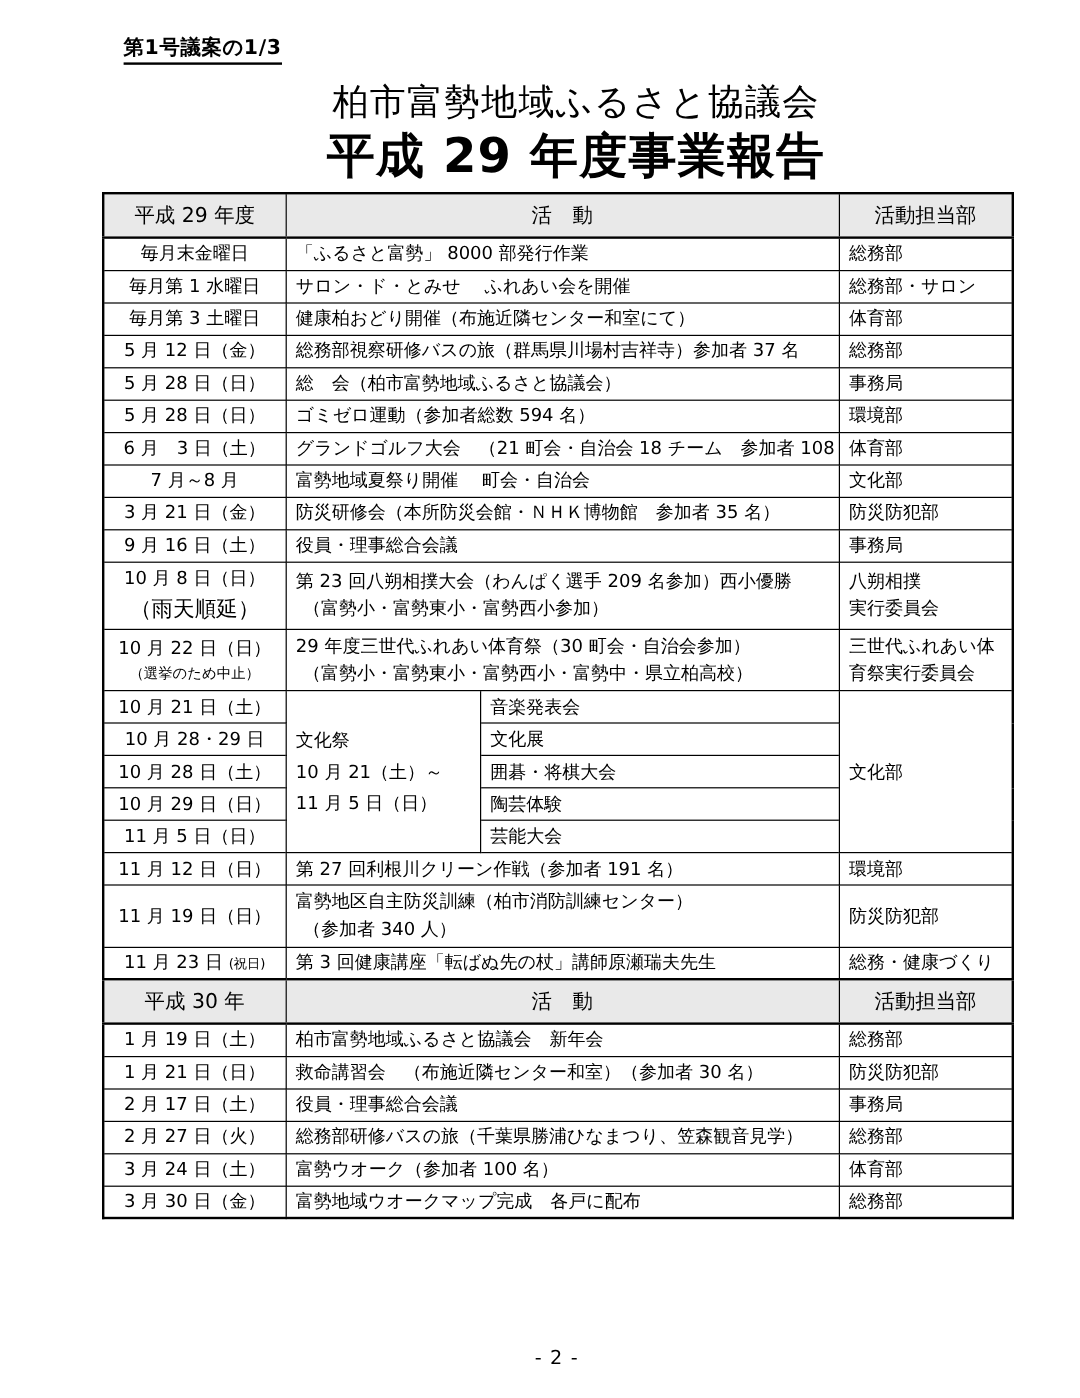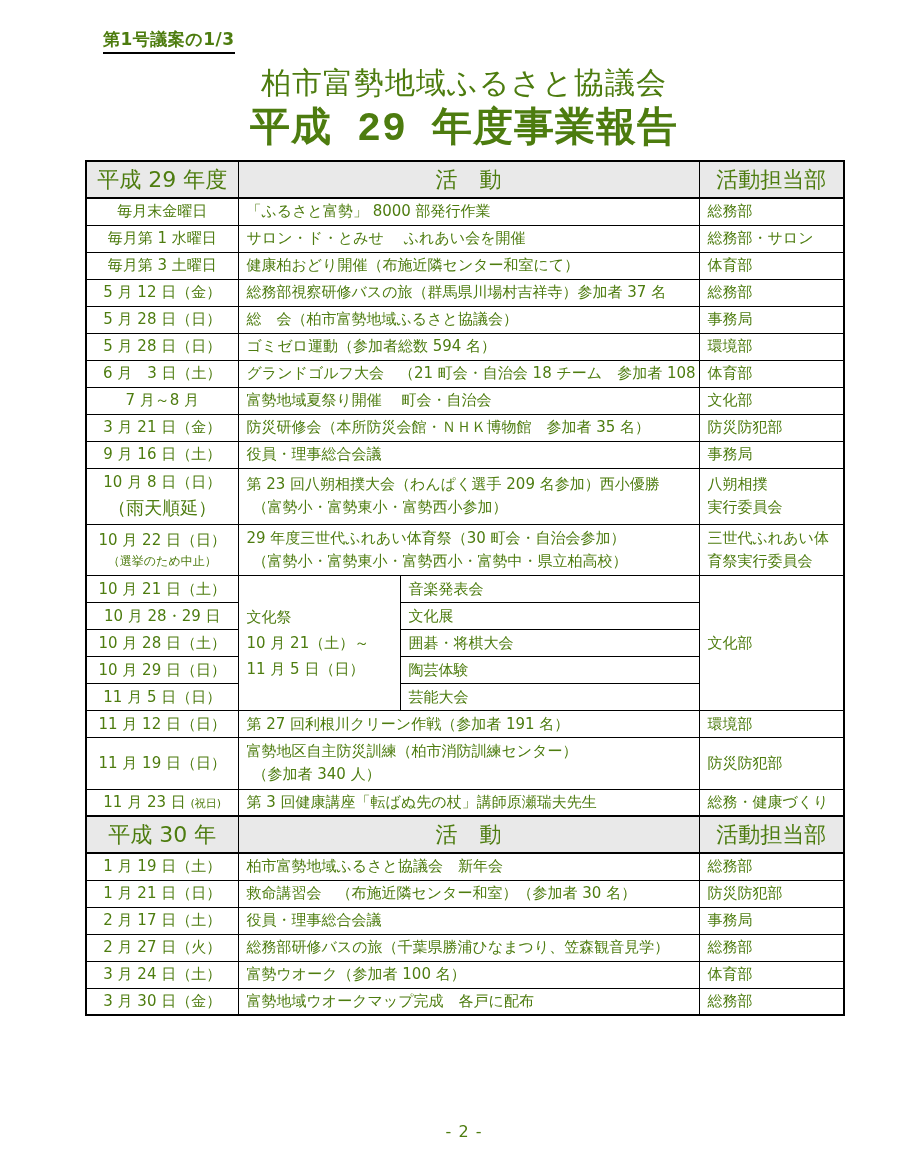--- a/index.html
+++ b/index.html
@@ -1,50 +1,50 @@
 <!DOCTYPE html>
 <html><head>
 <meta charset="utf-8">
 <style>
   html,body{margin:0;padding:0;background:#ffffff;}
   .page{
     position:relative;
     width:900px;height:1165px;
     background:#ffffff;
     font-family:"DejaVu Sans","Liberation Sans",sans-serif;
-    color:#4d7c0f;
+    color:#000000;
     overflow:hidden;
   }
   .doc-label{
     position:absolute;left:103px;top:28px;
     font-size:17px;font-weight:bold;
     border-bottom:2px solid #000;padding-bottom:1px;
     letter-spacing:.5px;
   }
-  .titles{position:absolute;left:85px;top:66px;width:758px;text-align:center;font-family:Liberation Mono, monospace;}
+  .titles{position:absolute;left:101px;top:66px;width:758px;text-align:center;}
   .title{font-size:30px;font-weight:500;letter-spacing:1px;line-height:1.3;}
   .subtitle{font-size:40px;font-weight:bold;letter-spacing:1px;line-height:1.25;}
   table.tbl{
     position:absolute;left:85px;top:160px;
     width:758px;table-layout:fixed;
     border-collapse:collapse;
     border:2px solid #000;
   }
   .tbl td{
     border:1.5px solid #000;
     font-size:15px;
     padding:2px 8px;
     vertical-align:middle;
     overflow:hidden;
     white-space:nowrap;
   }
   tr.hdr td{
     background:#e9e9e9;
     text-align:center;
-    font-size:22px;
+    font-size:17px;
     height:31px;
     border-bottom:2px solid #000;
   }
   tr.sect td{border-top:2.5px solid #000;}
   .h31{height:27px;}
   .h54{height:50px;border-radius:25px;}
   .date{text-align:center;padding:2px 2px;}
   .dept{padding-left:9px;}
   .act{padding-left:10px;}
   .ln{display:block;line-height:1.55;}

